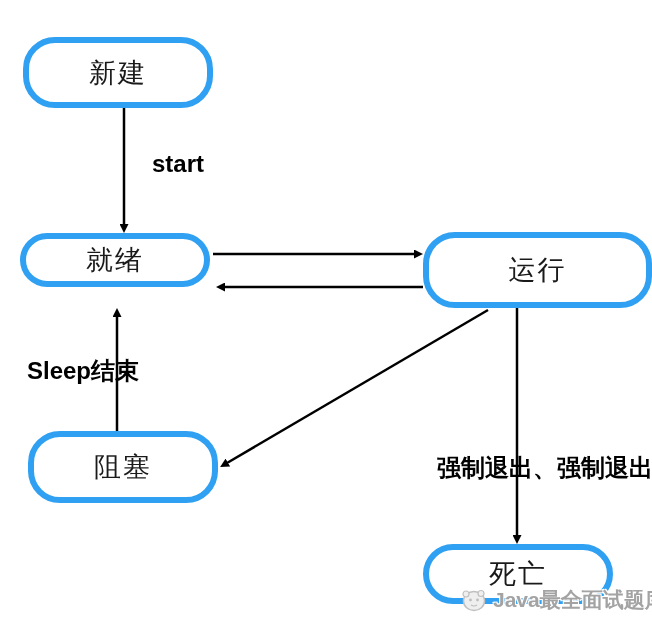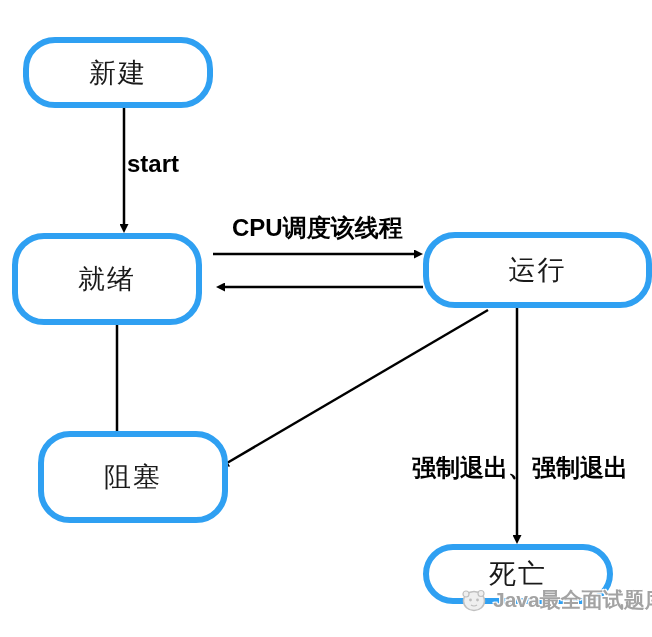--- a/index.html
+++ b/index.html
@@ -29,20 +29,21 @@
     color:#1a1a1a;
     letter-spacing:2px;
   }
   .edge-label{
     position:absolute;
     font-size:24px;
     font-weight:700;
     color:#000000;
     white-space:nowrap;
     z-index:3;
+    margin-left:25px;
   }
   .watermark{
     position:absolute;
     left:460px;top:586px;
     display:flex;align-items:center;gap:5px;
     z-index:4;
   }
   .watermark .wm-text{
     font-size:21px;
     font-weight:700;
@@ -68,35 +69,35 @@
       <line x1="423" y1="287" x2="224" y2="287" marker-end="url(#ah)"></line>
       <line x1="117" y1="431" x2="117" y2="316" marker-end="url(#ah)"></line>
       <line x1="488" y1="310" x2="227" y2="463" marker-end="url(#ah)"></line>
       <line x1="517" y1="308" x2="517" y2="536" marker-end="url(#ah)"></line>
     </g>
   </svg>
 
   <div class="node" style="left:23px;top:37px;width:190px;height:71px">
     <span>新建</span>
   </div>
-  <div class="node" style="left:12px;top:233px;width:190px;height:92px">
+  <div class="node" style="left:20px;top:233px;width:190px;height:54px">
     <span>就绪</span>
   </div>
   <div class="node" style="left:423px;top:232px;width:229px;height:76px">
     <span>运行</span>
   </div>
-  <div class="node" style="left:38px;top:431px;width:190px;height:92px">
+  <div class="node" style="left:28px;top:431px;width:190px;height:72px">
     <span>阻塞</span>
   </div>
   <div class="node" style="left:423px;top:544px;width:190px;height:60px">
     <span>死亡</span>
   </div>
 
   <div class="edge-label" style="left:127px;top:150px">start</div>
-  <div class="edge-label" style="left:232px;top:212px">CPU调度该线程</div>
+  <div class="edge-label" style="left:2px;top:355px">Sleep结束</div>
   <div class="edge-label" style="left:412px;top:452px">强制退出、强制退出</div>
 
   <div class="watermark">
     <svg width="28" height="26" viewBox="0 0 28 26">
       <ellipse cx="14" cy="14" rx="10.5" ry="9.5" fill="#efefef" stroke="#c0c0c0" stroke-width="1.5"></ellipse>
       <circle cx="6" cy="7" r="3" fill="#efefef" stroke="#c0c0c0" stroke-width="1.2"></circle>
       <circle cx="21" cy="6.5" r="3" fill="#efefef" stroke="#c0c0c0" stroke-width="1.2"></circle>
       <circle cx="10.5" cy="13" r="1.4" fill="#bdbdbd"></circle>
       <circle cx="17.5" cy="13" r="1.4" fill="#bdbdbd"></circle>
       <path d="M11 18 q3 2 6 0" stroke="#bdbdbd" stroke-width="1.2" fill="none"></path>

